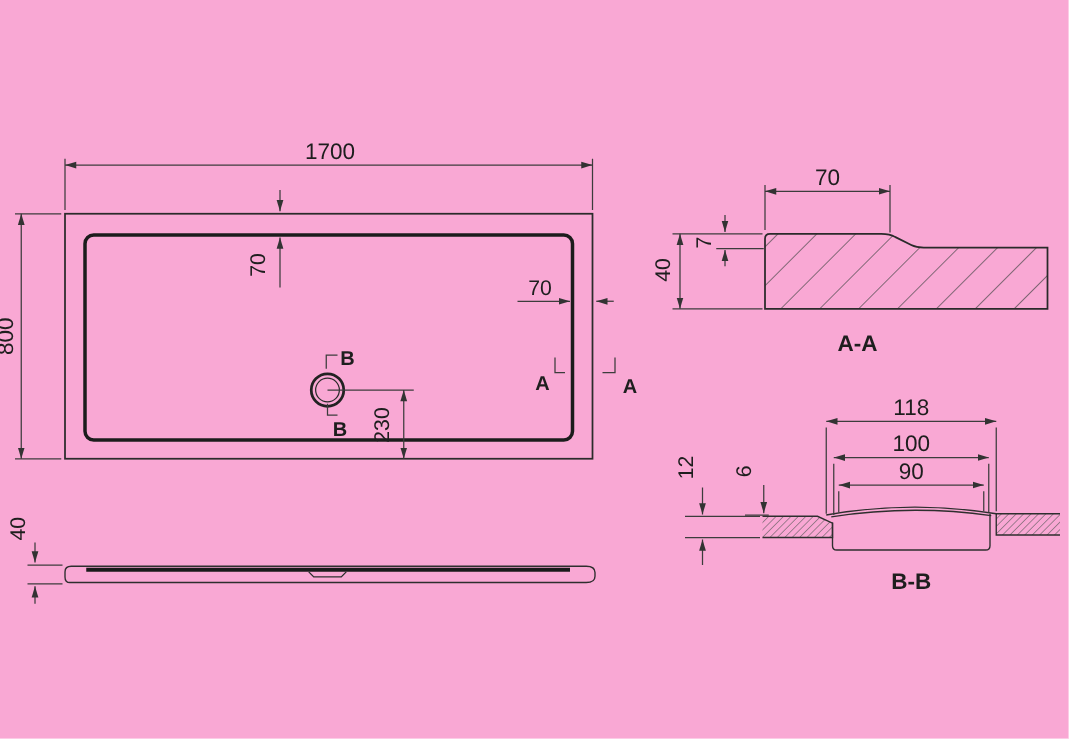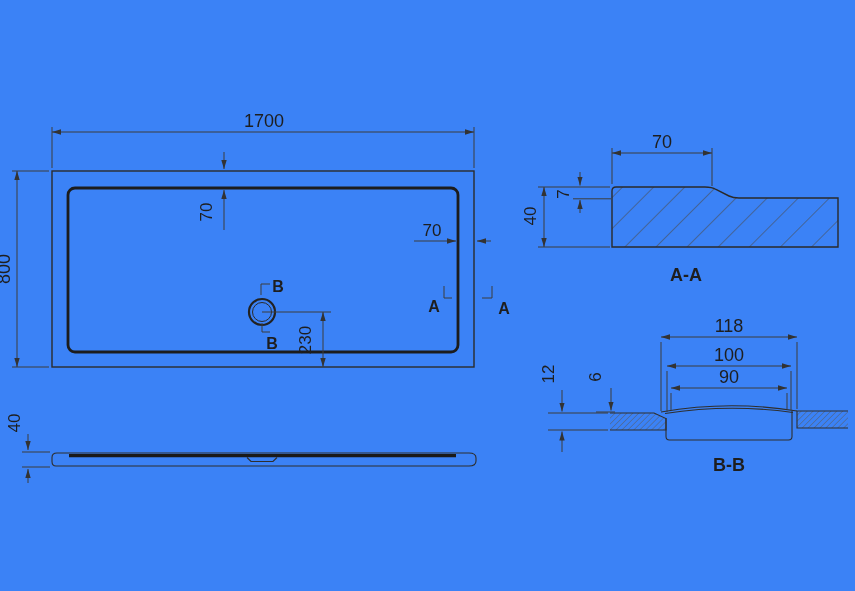--- a/index.html
+++ b/index.html
@@ -1,16 +1,16 @@
 <!DOCTYPE html>
 <html><head>
 <meta charset="utf-8">
 <style>
   html,body{margin:0;padding:0;background:#fff;}
-  #stage{position:relative;width:855px;height:591px;background:#3b82f6;overflow:hidden;}
+  #stage{position:relative;width:855px;height:591px;background:#f9a8d4;overflow:hidden;}
   svg{display:block;}
   .ln{stroke:#2b2b2b;stroke-width:1.4;fill:none;stroke-linecap:round;}
   .ln-thin{stroke:#2e2e2e;stroke-width:1.1;fill:none;}
   .thick{stroke:#1c1c1c;stroke-width:2.8;fill:none;}
   .band{stroke:#1a1a1a;stroke-width:3.2;fill:none;}
   .dim{stroke:#3c3c3c;stroke-width:1;fill:none;}
   .txt{font-family:"Liberation Sans",sans-serif;font-size:17px;fill:#1e1e1e;}
   .txt-lg{font-family:"Liberation Sans",sans-serif;font-size:18px;fill:#1e1e1e;}
   .mark{font-family:"Liberation Sans",sans-serif;font-size:16px;font-weight:bold;fill:#1e1e1e;}
   .title{font-family:"Liberation Sans",sans-serif;font-size:18px;font-weight:bold;fill:#1e1e1e;}

